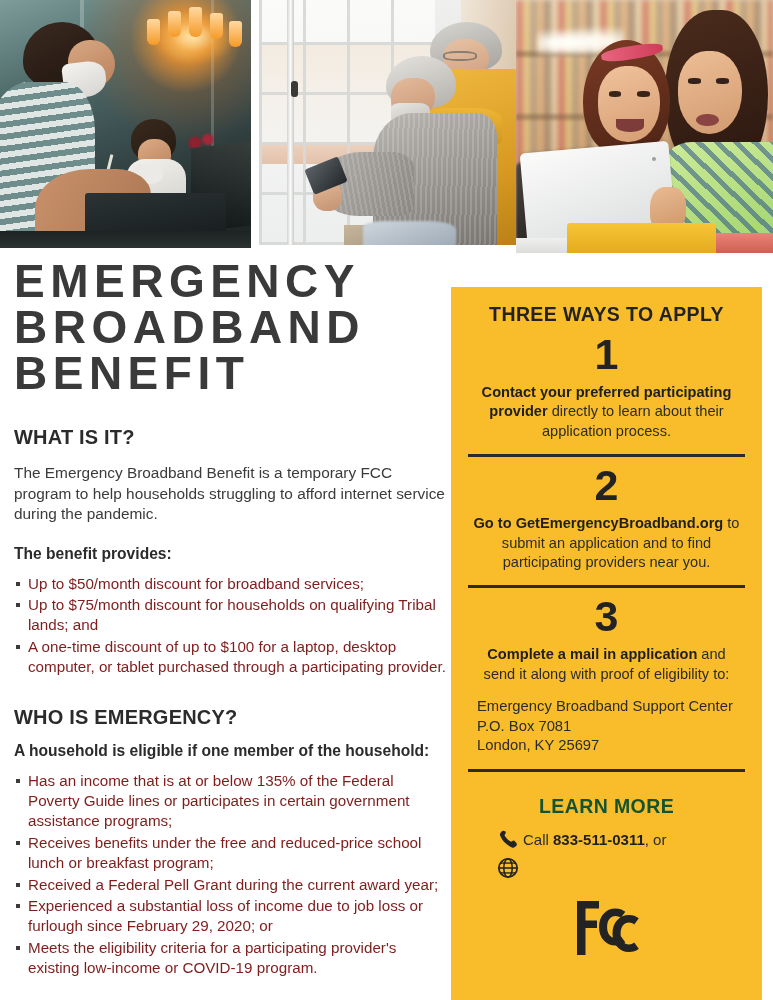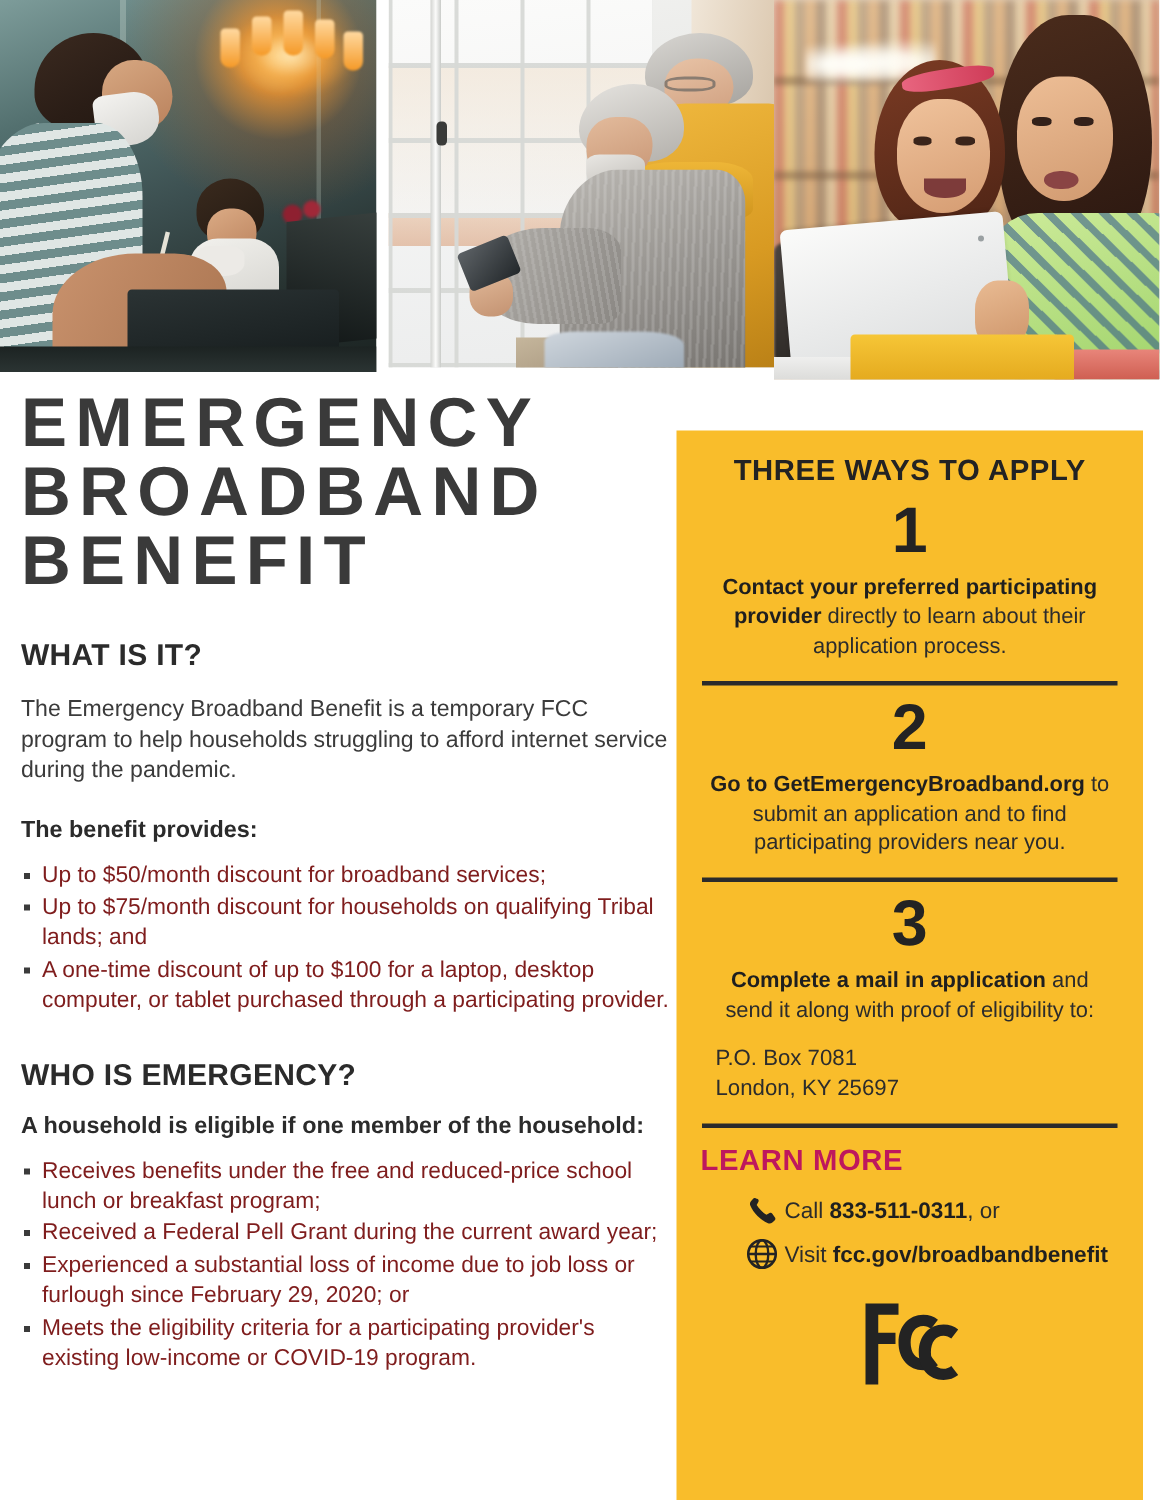--- a/index.html
+++ b/index.html
@@ -236,22 +236,22 @@
 
   .step-text { text-align:center; font-size:14.6px; line-height:19.4px;
     color:#2c2c2c; margin-top:7px; padding:0 6px; }
   .step-text b { font-weight:bold; color:#1f1f1f; }
 
   .divider { height:3px; background:#2b2b2b; margin:13px 1px 0 1px; }
 
   .addr { font-size:14.8px; line-height:19.5px; color:#2c2c2c;
     margin-top:13px; padding-left:10px; }
 
-  .learn { font-weight:bold; font-size:19.5px;
-    color:#be185d; letter-spacing:.4px; margin-top:11px; }
+  .learn { text-align:center; font-weight:bold; font-size:19.5px;
+    color:#14532d; letter-spacing:.4px; margin-top:23px; }
 
   .contact { margin-top:11px; padding-left:26px; }
   .crow { display:flex; align-items:center; margin-bottom:7px; }
   .cicon { width:30px; flex:0 0 30px; display:flex; align-items:center;
     justify-content:center; color:#232323; }
   .ctext { font-size:15px; color:#2c2c2c; }
   .ctext b { font-weight:bold; color:#1f1f1f; }
 
   .fcc { display:flex; justify-content:center; margin-top:18px; }
 </style>
@@ -368,20 +368,21 @@
       <li>Up to $50/month discount for broadband services;</li>
       <li>Up to $75/month discount for households on qualifying Tribal lands; and</li>
       <li>A one-time discount of up to $100 for a laptop, desktop computer, or tablet purchased through a participating provider.</li>
     </ul>
 
     <div class="h2 eligible">WHO IS EMERGENCY?</div>
 
     <div class="h3 elig-sub">A household is eligible if one member of the household:</div>
 
     <ul class="blist">
+      <li>Has an income that is at or below 135% of the Federal Poverty Guide lines or participates in certain government assistance programs;</li>
       <li>Receives benefits under the free and reduced-price school lunch or breakfast program;</li>
       <li>Received a Federal Pell Grant during the current award year;</li>
       <li>Experienced a substantial loss of income due to job loss or furlough since February 29, 2020; or</li>
       <li>Meets the eligibility criteria for a participating provider's existing low-income or COVID-19 program.</li>
     </ul>
   </div>
 
   <div class="panel">
 
     <div class="panel-title">THREE WAYS TO APPLY</div>
@@ -399,20 +400,21 @@
     </div>
 
     <div class="divider"></div>
 
     <div class="step-num">3</div>
     <div class="step-text">
       <b>Complete a mail in application</b><span> and send it along with proof of eligibility to:</span>
     </div>
 
     <div class="addr">
+      <div>Emergency Broadband Support Center</div>
       <div>P.O. Box 7081</div>
       <div>London, KY 25697</div>
     </div>
 
     <div class="divider"></div>
 
     <div class="learn">LEARN MORE</div>
 
     <div class="contact">
 
@@ -428,21 +430,20 @@
       <div class="crow">
         <span class="cicon">
           <svg width="22" height="22" viewBox="0 0 24 24" aria-hidden="true">
             <circle cx="12" cy="12" r="10" fill="none" stroke="#232323" stroke-width="1.9"></circle>
             <ellipse cx="12" cy="12" rx="4.6" ry="10" fill="none" stroke="#232323" stroke-width="1.7"></ellipse>
             <line x1="2" y1="12" x2="22" y2="12" stroke="#232323" stroke-width="1.7"></line>
             <line x1="3.6" y1="6.6" x2="20.4" y2="6.6" stroke="#232323" stroke-width="1.5"></line>
             <line x1="3.6" y1="17.4" x2="20.4" y2="17.4" stroke="#232323" stroke-width="1.5"></line>
           </svg>
         </span>
-        <span class="ctext"><span>Visit </span><b>fcc.gov/broadbandbenefit</b></span>
       </div>
     </div>
 
     <div class="fcc">
       <svg width="72" height="62" viewBox="0 0 72 62" aria-hidden="true">
 
         <path fill="#232323" d="M6 4 h22 v7.5 H14.5 v12 H26 v7.5 H14.5 V58 H6 Z"></path>
 
         <path fill="#232323" d="M44.5 11.5 c-9.6 0-16.5 7.6-16.5 18.5 s6.9 18.5 16.5 18.5 c3.9 0 7.2-1.2 9.8-3.3 l-4.6-6.1 c-1.5 1.2-3.2 1.9-5.2 1.9 c-5.1 0-8.4-4.3-8.4-11 s3.3-11 8.4-11 c2 0 3.7.7 5.2 1.9 l4.6-6.1 c-2.6-2.1-5.9-3.3-9.8-3.3 Z"></path>
 

